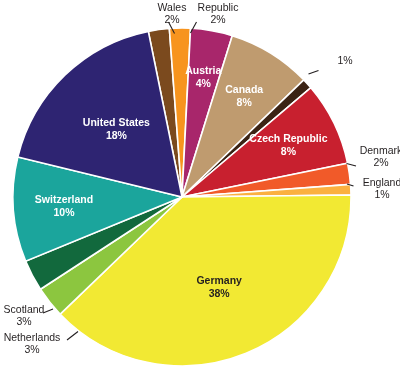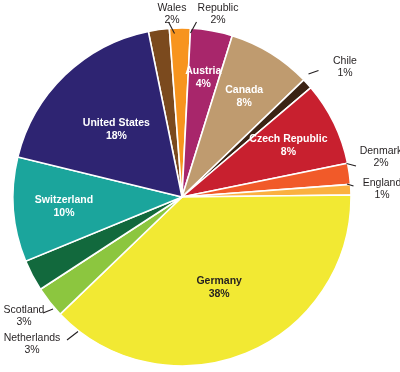--- a/index.html
+++ b/index.html
@@ -107,21 +107,20 @@
     <span class="ol-name">Wales</span>
     <span class="ol-val">2%</span>
   </div>
 
   <div class="outer-label ol-center" style="left:180px; top:1px; width:76px;">
     <span class="ol-name">Republic</span>
     <span class="ol-val">2%</span>
   </div>
 
   <div class="outer-label ol-center" style="left:316px; top:54px; width:58px;">
-    <span class="ol-name">Chile</span>
     <span class="ol-val">1%</span>
   </div>
 
   <div class="outer-label ol-center" style="left:351px; top:144px; width:60px;">
     <span class="ol-name">Denmark</span>
     <span class="ol-val">2%</span>
   </div>
 
   <div class="outer-label ol-center" style="left:353px; top:176px; width:58px;">
     <span class="ol-name">England</span>

